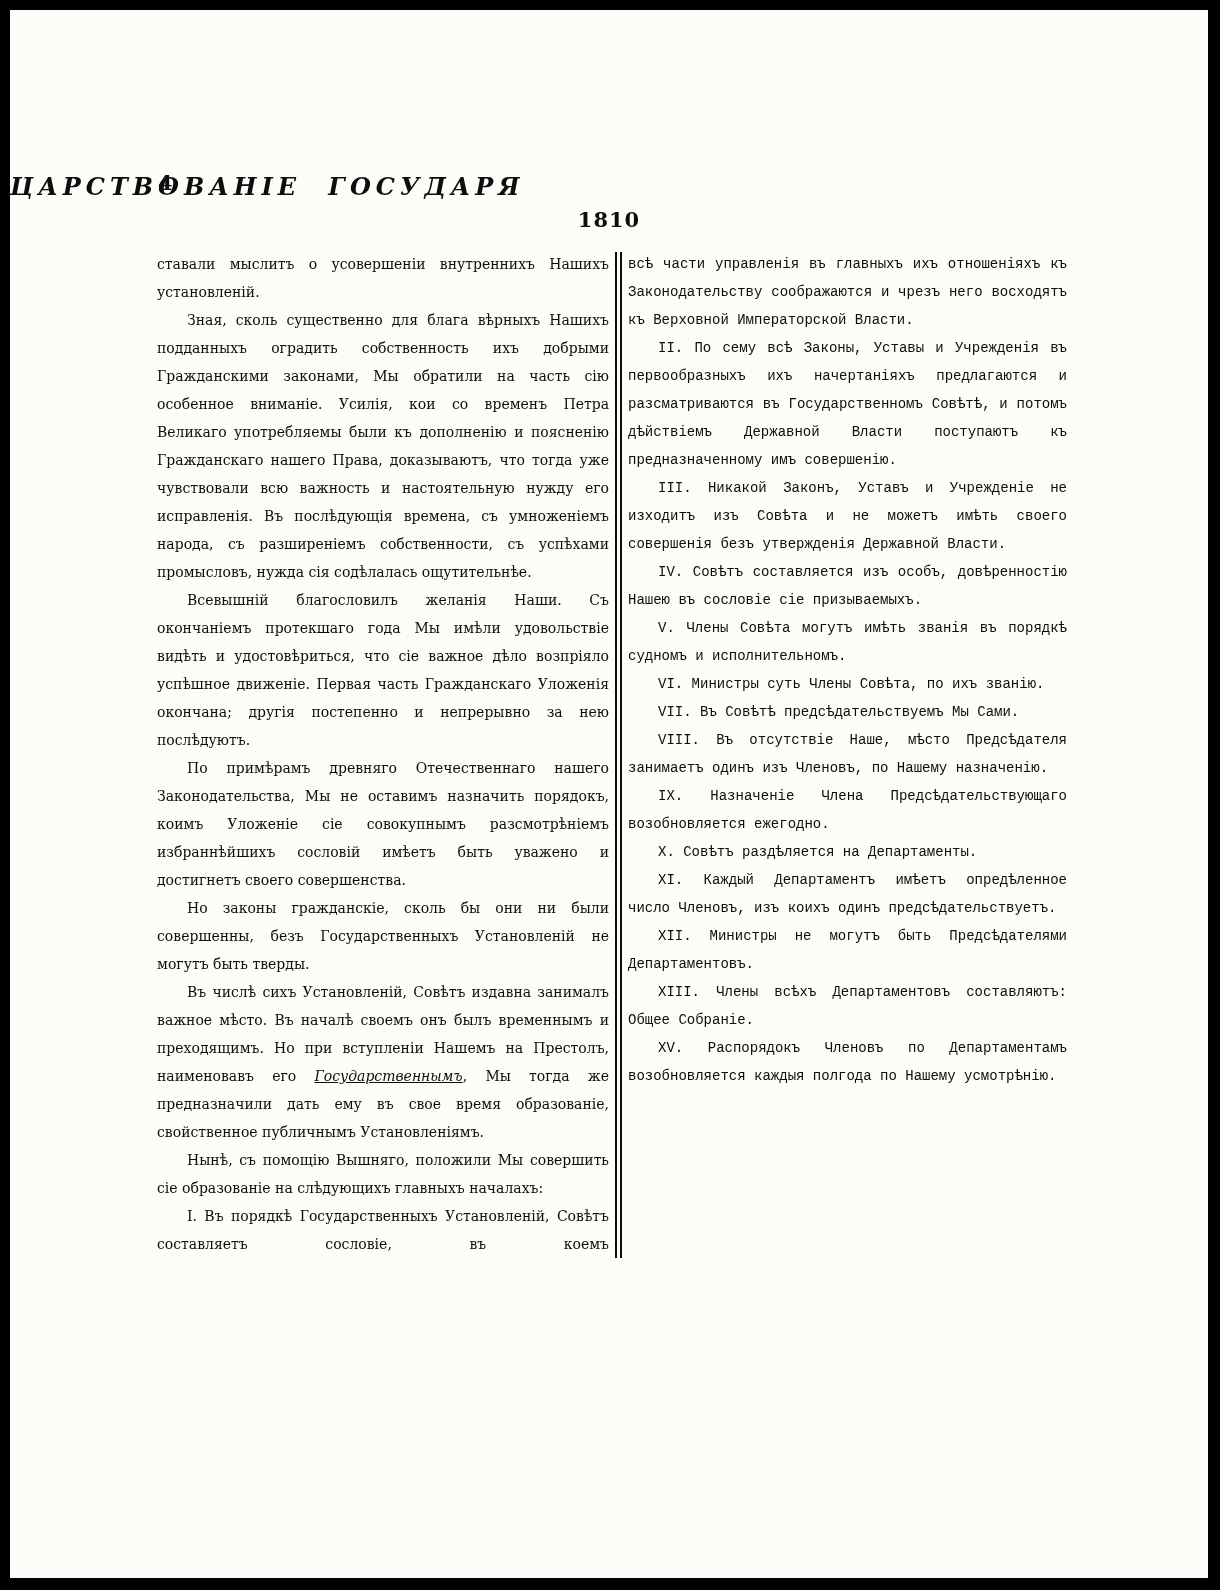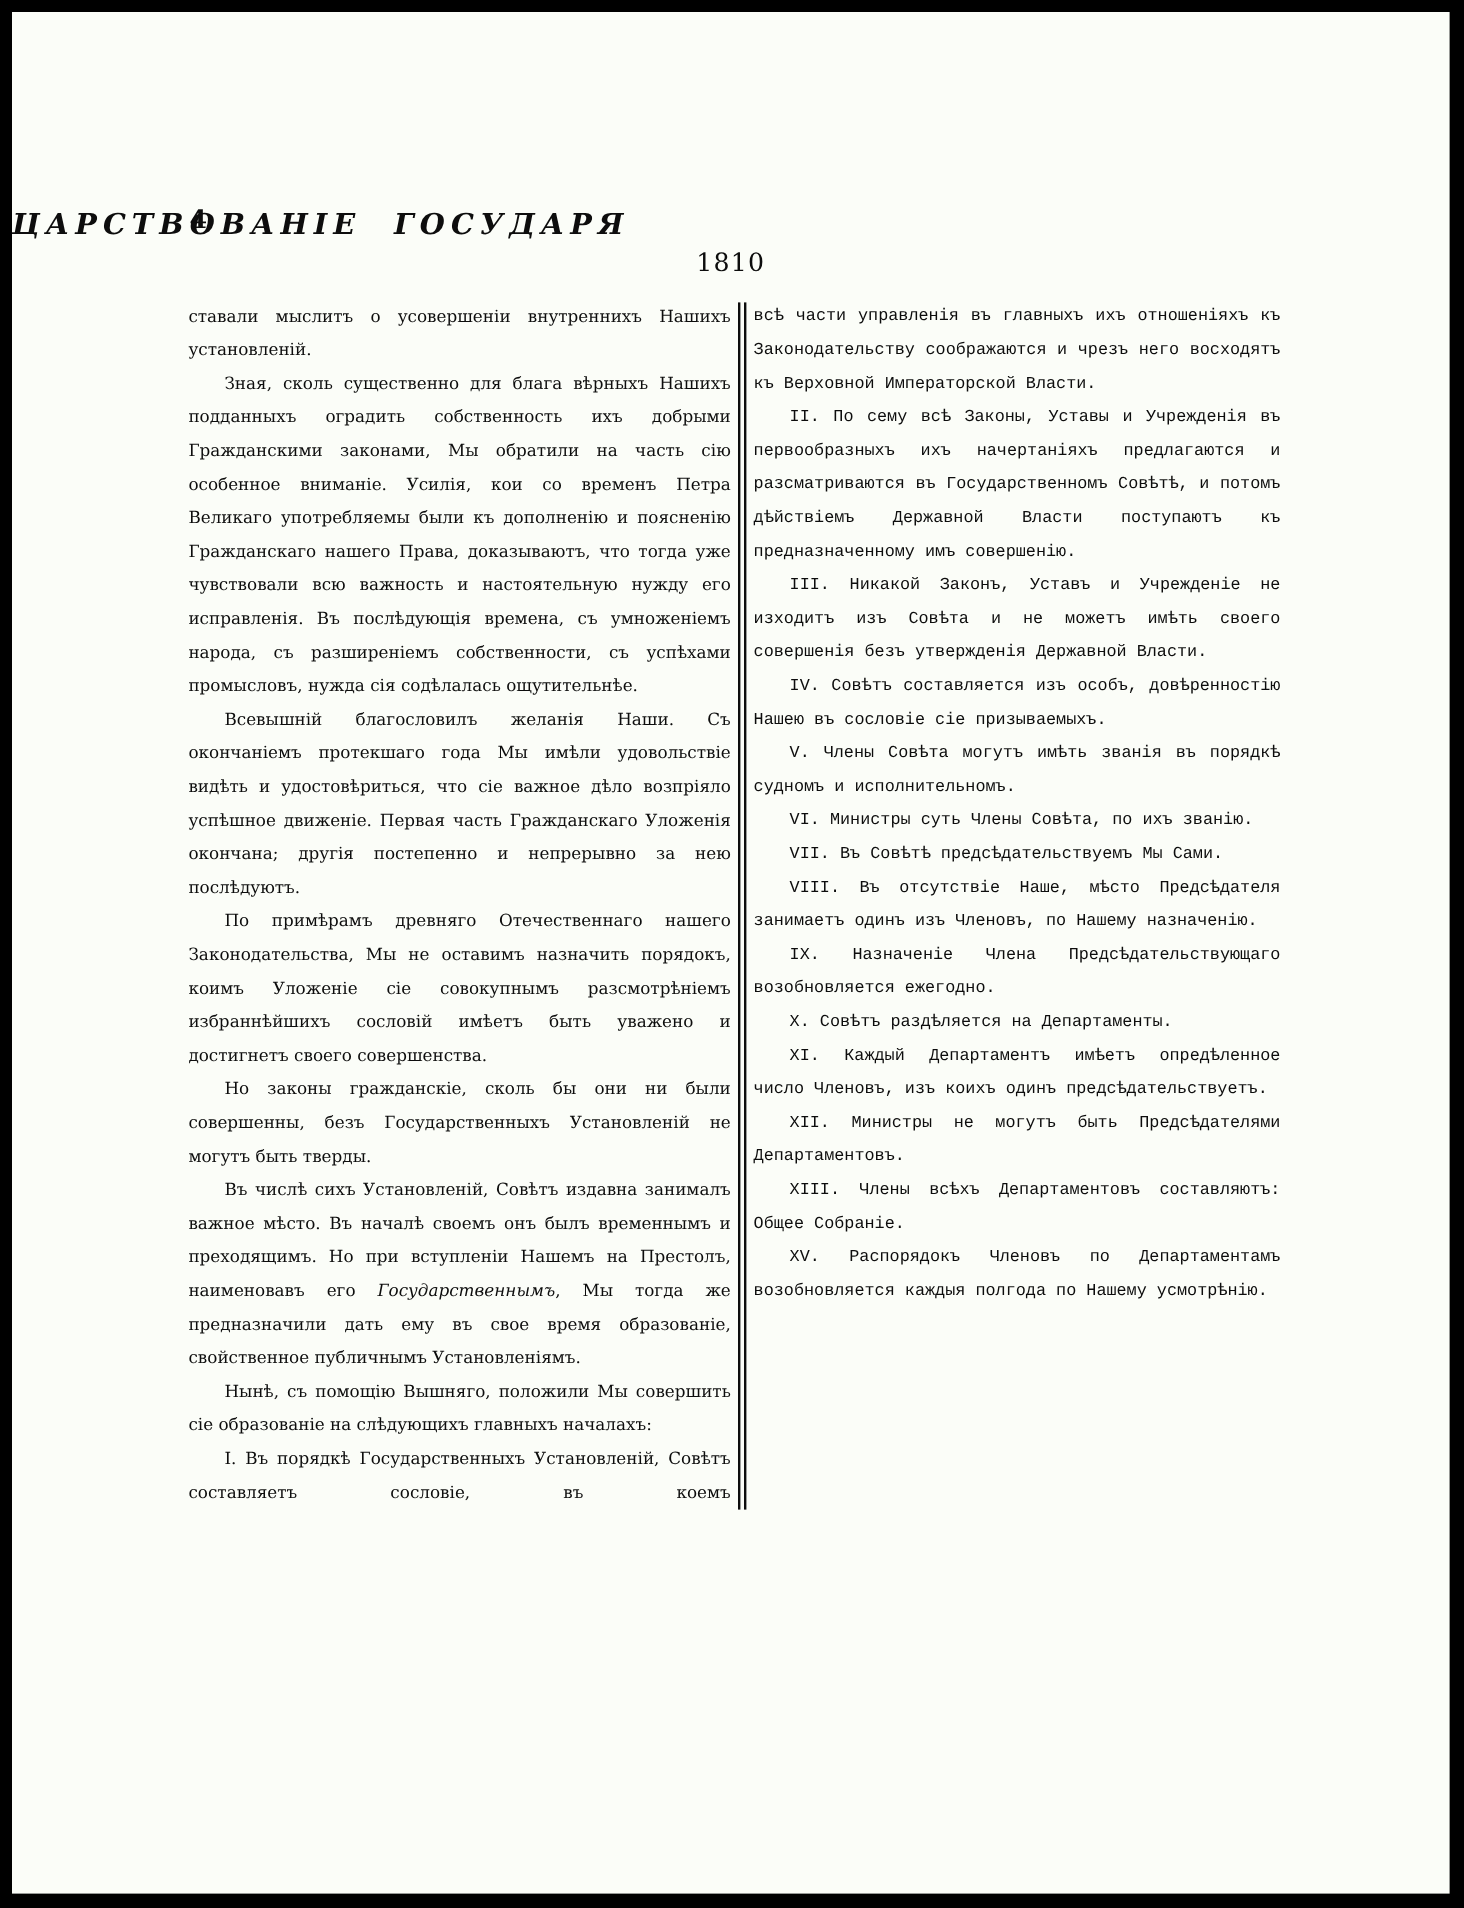--- a/index.html
+++ b/index.html
@@ -29,42 +29,42 @@
     position: absolute; top: 162px; left: 0; width: 100%;
     text-align: left;
     font-size: 24px; font-weight: bold; letter-spacing: 5px;
     word-spacing: 14px;
     white-space: nowrap;
     font-style: italic;
   }
   .year-heading {
     position: absolute; top: 197px; left: 0; width: 100%;
     text-align: center;
-    font-size: 21px; font-weight: normal; letter-spacing: 1px;
+    font-size: 21px; font-weight: bold; letter-spacing: 1px;
   }
   .columns {
     position: absolute; top: 240px; left: 147px; right: 141px;
     display: flex; align-items: stretch;
   }
   .col {
     font-size: 14px; line-height: 28px;
     text-align: justify;
   }
   .col-left { width: 452px; }
   .col-right { flex: 1; font-family: Liberation Mono, monospace; }
   .divider {
     width: 3px;
     border-left: 2px solid #0d0d0d;
     border-right: 2px solid #0d0d0d;
     margin: 2px 6px 0 6px;
   }
   p.para { margin: 0; }
   p.indent { text-indent: 30px; }
   p.cont { text-align-last: justify; }
-  i { font-style: italic; }
+  i { font-style: italic; text-decoration: underline; }
 </style>
 </head>
 <body>
 
 <div class="scan-frame">
   <div class="page">
     <span class="page-num">4</span>
     <div class="running-title">ЦАРСТВОВАНІЕ ГОСУДАРЯ</div>
     <div class="year-heading">1810</div>
     <div class="columns">

